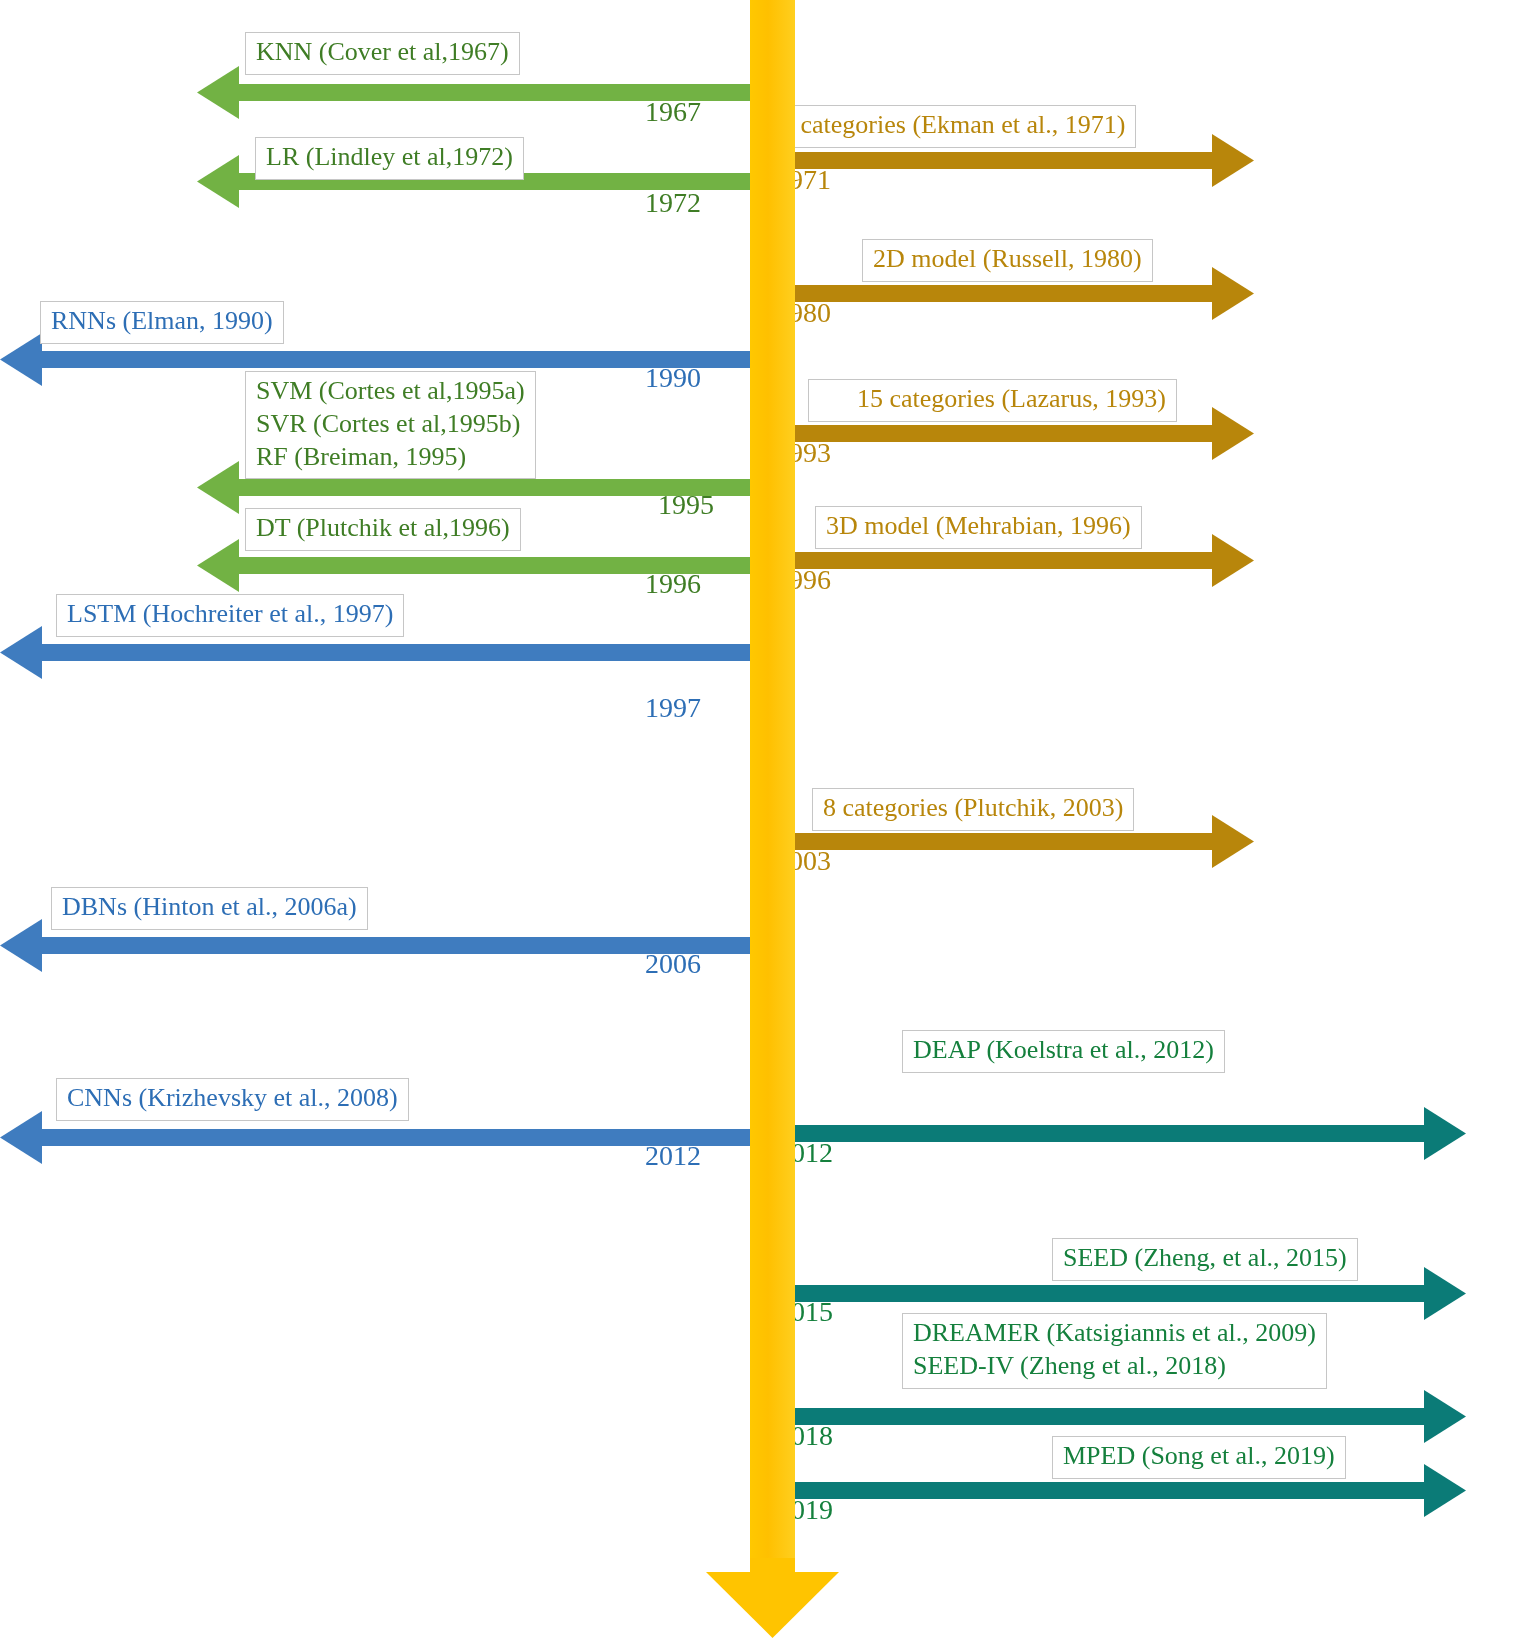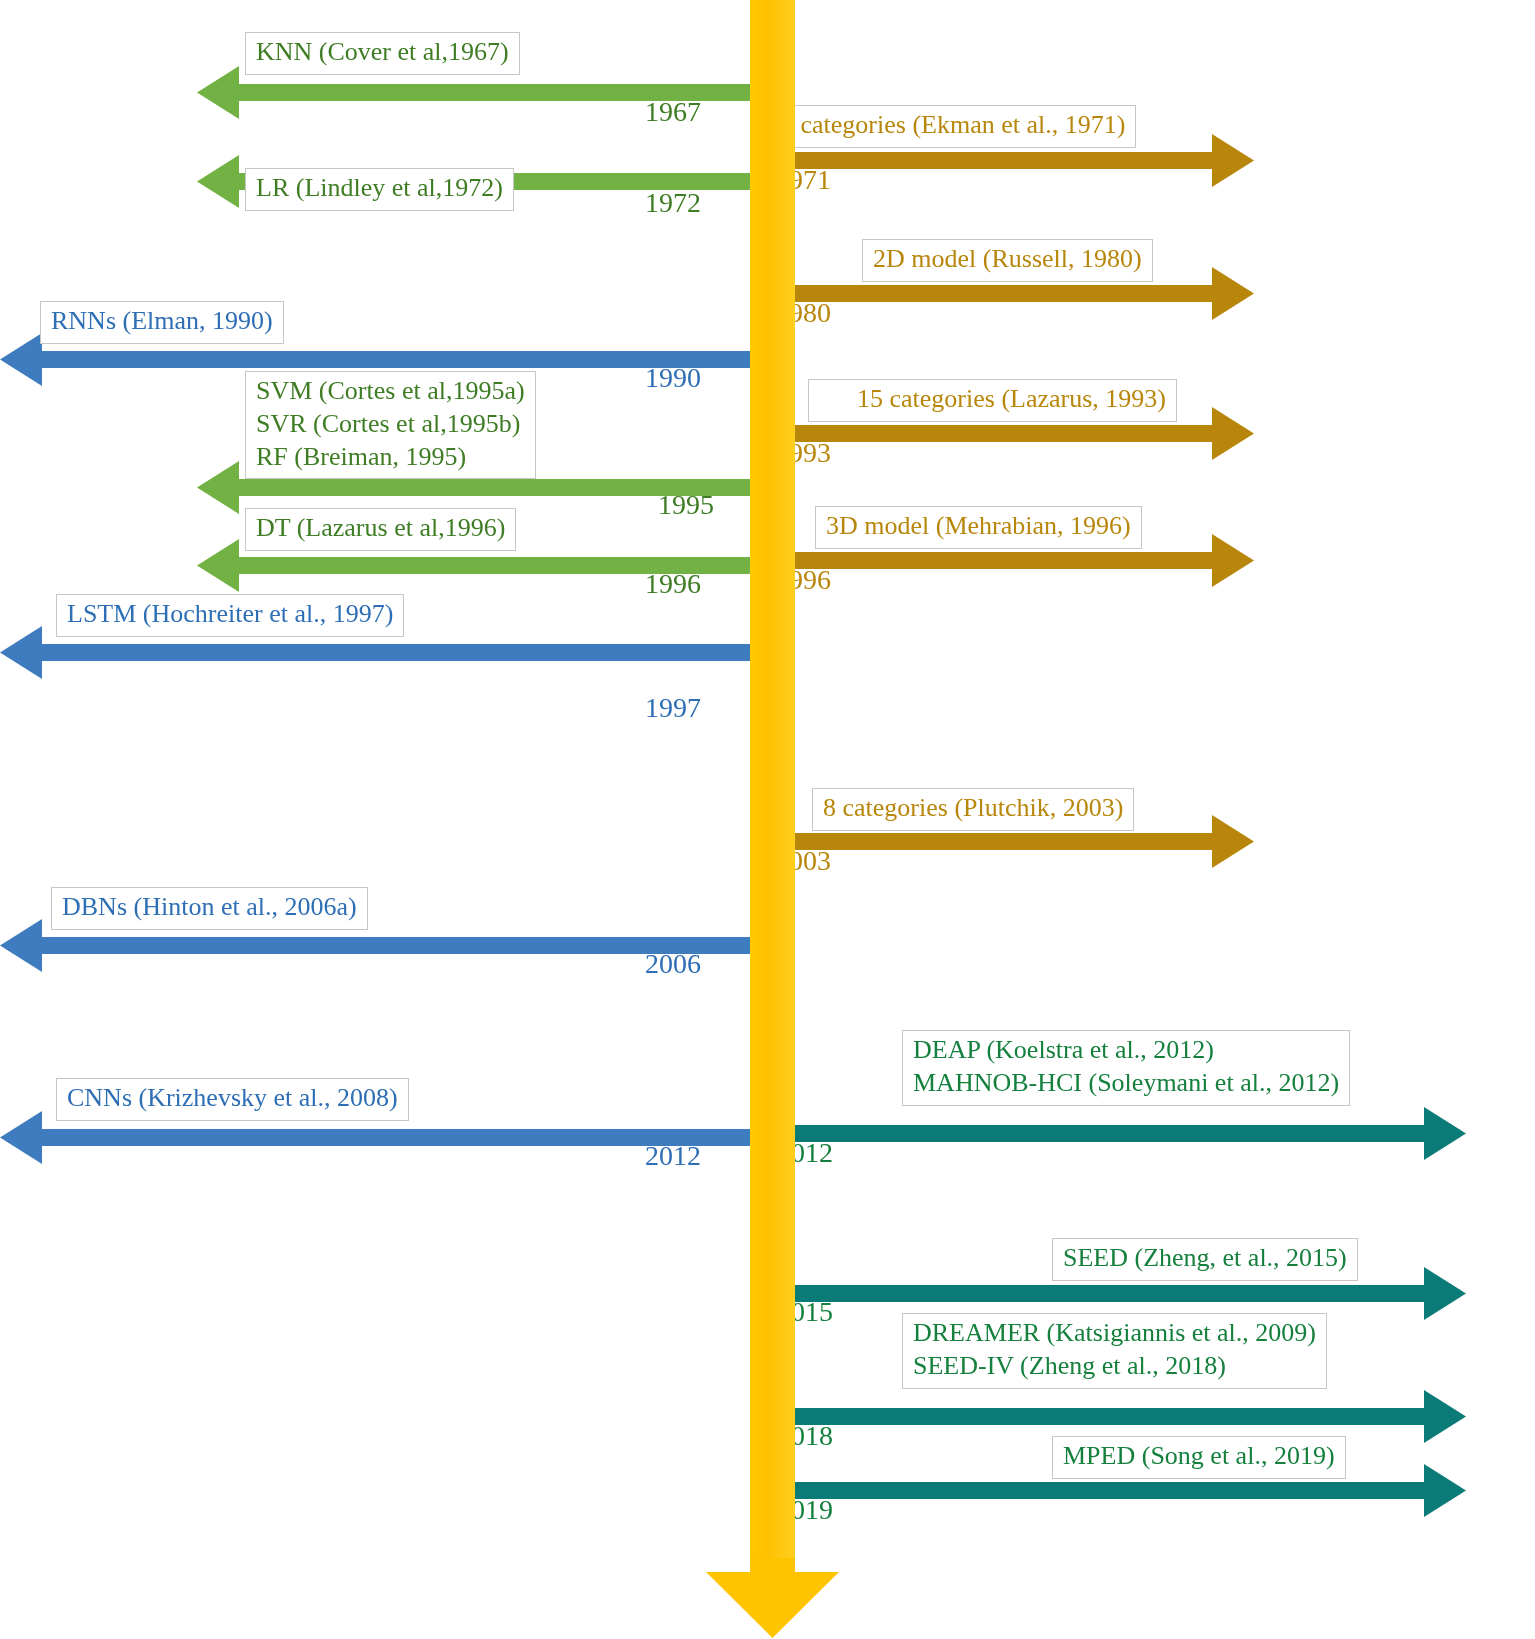--- a/index.html
+++ b/index.html
@@ -92,21 +92,21 @@
       <div>KNN (Cover et al,1967)</div>
     </div>
     <div class="year c-green" style="left:645px; top:96px;">1967</div>
   </div>
 
   <div class="arrow-row">
     <div class="shaft s-green" style="left:235px; top:173px; width:515px;"></div>
     <svg class="head" style="left:197px; top:155px; width:42px; height:53px;" viewBox="0 0 42 53">
         <polygon points="0,26.5 42,0 42,53" fill="#72b244"></polygon>
       </svg>
-    <div class="label-box c-green" style="left:245px; top:137px;margin-top:31px;">
+    <div class="label-box c-green" style="left:255px; top:137px;">
       <div>LR (Lindley et al,1972)</div>
     </div>
     <div class="year c-green" style="left:645px; top:187px;">1972</div>
   </div>
 
   <div class="arrow-row">
     <div class="shaft s-blue" style="left:38px; top:351px; width:712px;"></div>
     <svg class="head" style="left:0px; top:333px; width:42px; height:53px;" viewBox="0 0 42 53">
         <polygon points="0,26.5 42,0 42,53" fill="#3f7cbf"></polygon>
       </svg>
@@ -128,21 +128,21 @@
     </div>
     <div class="year c-green" style="left:658px; top:489px;">1995</div>
   </div>
 
   <div class="arrow-row">
     <div class="shaft s-green" style="left:235px; top:557px; width:515px;"></div>
     <svg class="head" style="left:197px; top:539px; width:42px; height:53px;" viewBox="0 0 42 53">
         <polygon points="0,26.5 42,0 42,53" fill="#72b244"></polygon>
       </svg>
     <div class="label-box c-green" style="left:245px; top:508px;">
-      <div>DT (Lazarus et al,1996)</div>
+      <div>DT (Plutchik et al,1996)</div>
     </div>
     <div class="year c-green" style="left:645px; top:568px;">1996</div>
   </div>
 
   <div class="arrow-row">
     <div class="shaft s-blue" style="left:38px; top:644px; width:712px;"></div>
     <svg class="head" style="left:0px; top:626px; width:42px; height:53px;" viewBox="0 0 42 53">
         <polygon points="0,26.5 42,0 42,53" fill="#3f7cbf"></polygon>
       </svg>
     <div class="label-box c-blue" style="left:56px; top:594px;">
@@ -228,21 +228,20 @@
     <div class="year c-gold" style="left:775px; top:845px;">2003</div>
   </div>
 
   <div class="arrow-row">
     <div class="shaft s-teal" style="left:767px; top:1125px; width:660px;"></div>
     <svg class="head" style="left:1424px; top:1107px; width:42px; height:53px;" viewBox="0 0 42 53">
         <polygon points="42,26.5 0,0 0,53" fill="#0b7b77"></polygon>
       </svg>
     <div class="label-box c-teal two-line" style="left:902px; top:1030px;">
       <div>DEAP (Koelstra et al., 2012)</div>
-      <div>MAHNOB-HCI (Soleymani et al., 2012)</div>
     </div>
     <div class="year c-teal" style="left:777px; top:1137px;">2012</div>
   </div>
 
   <div class="arrow-row">
     <div class="shaft s-teal" style="left:757px; top:1285px; width:670px;"></div>
     <svg class="head" style="left:1424px; top:1267px; width:42px; height:53px;" viewBox="0 0 42 53">
         <polygon points="42,26.5 0,0 0,53" fill="#0b7b77"></polygon>
       </svg>
     <div class="label-box c-teal" style="left:1052px; top:1238px;">

